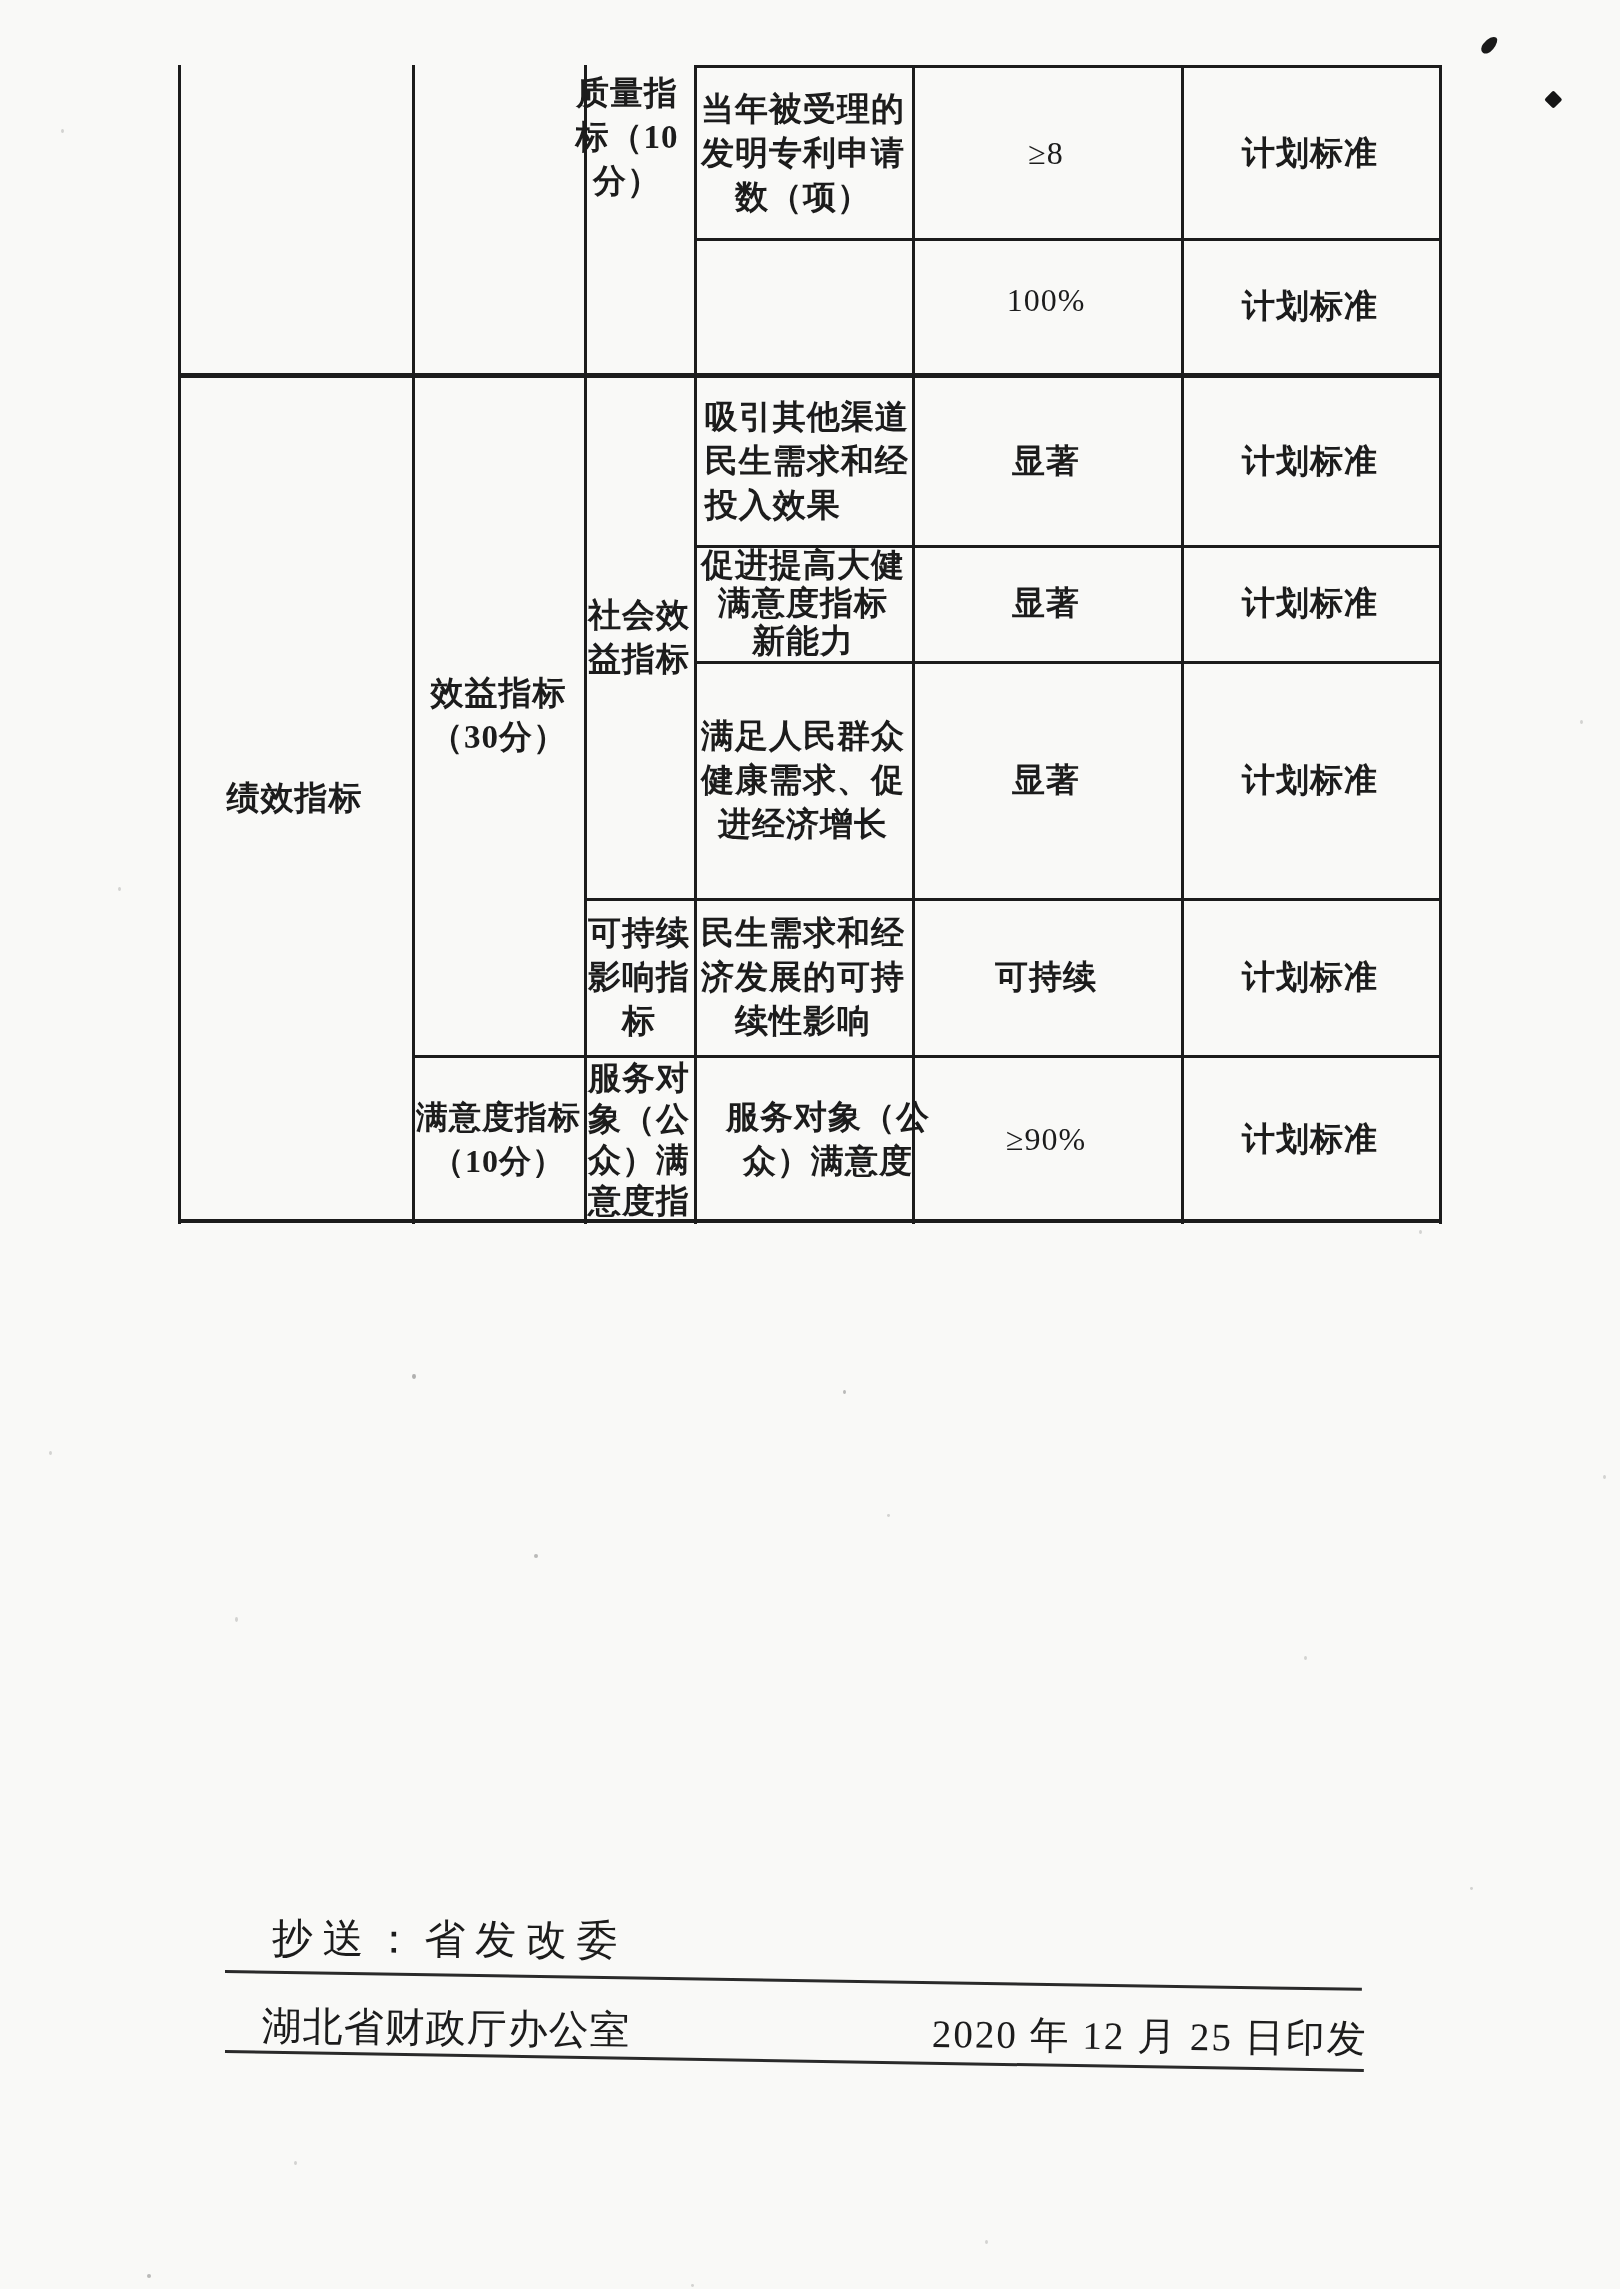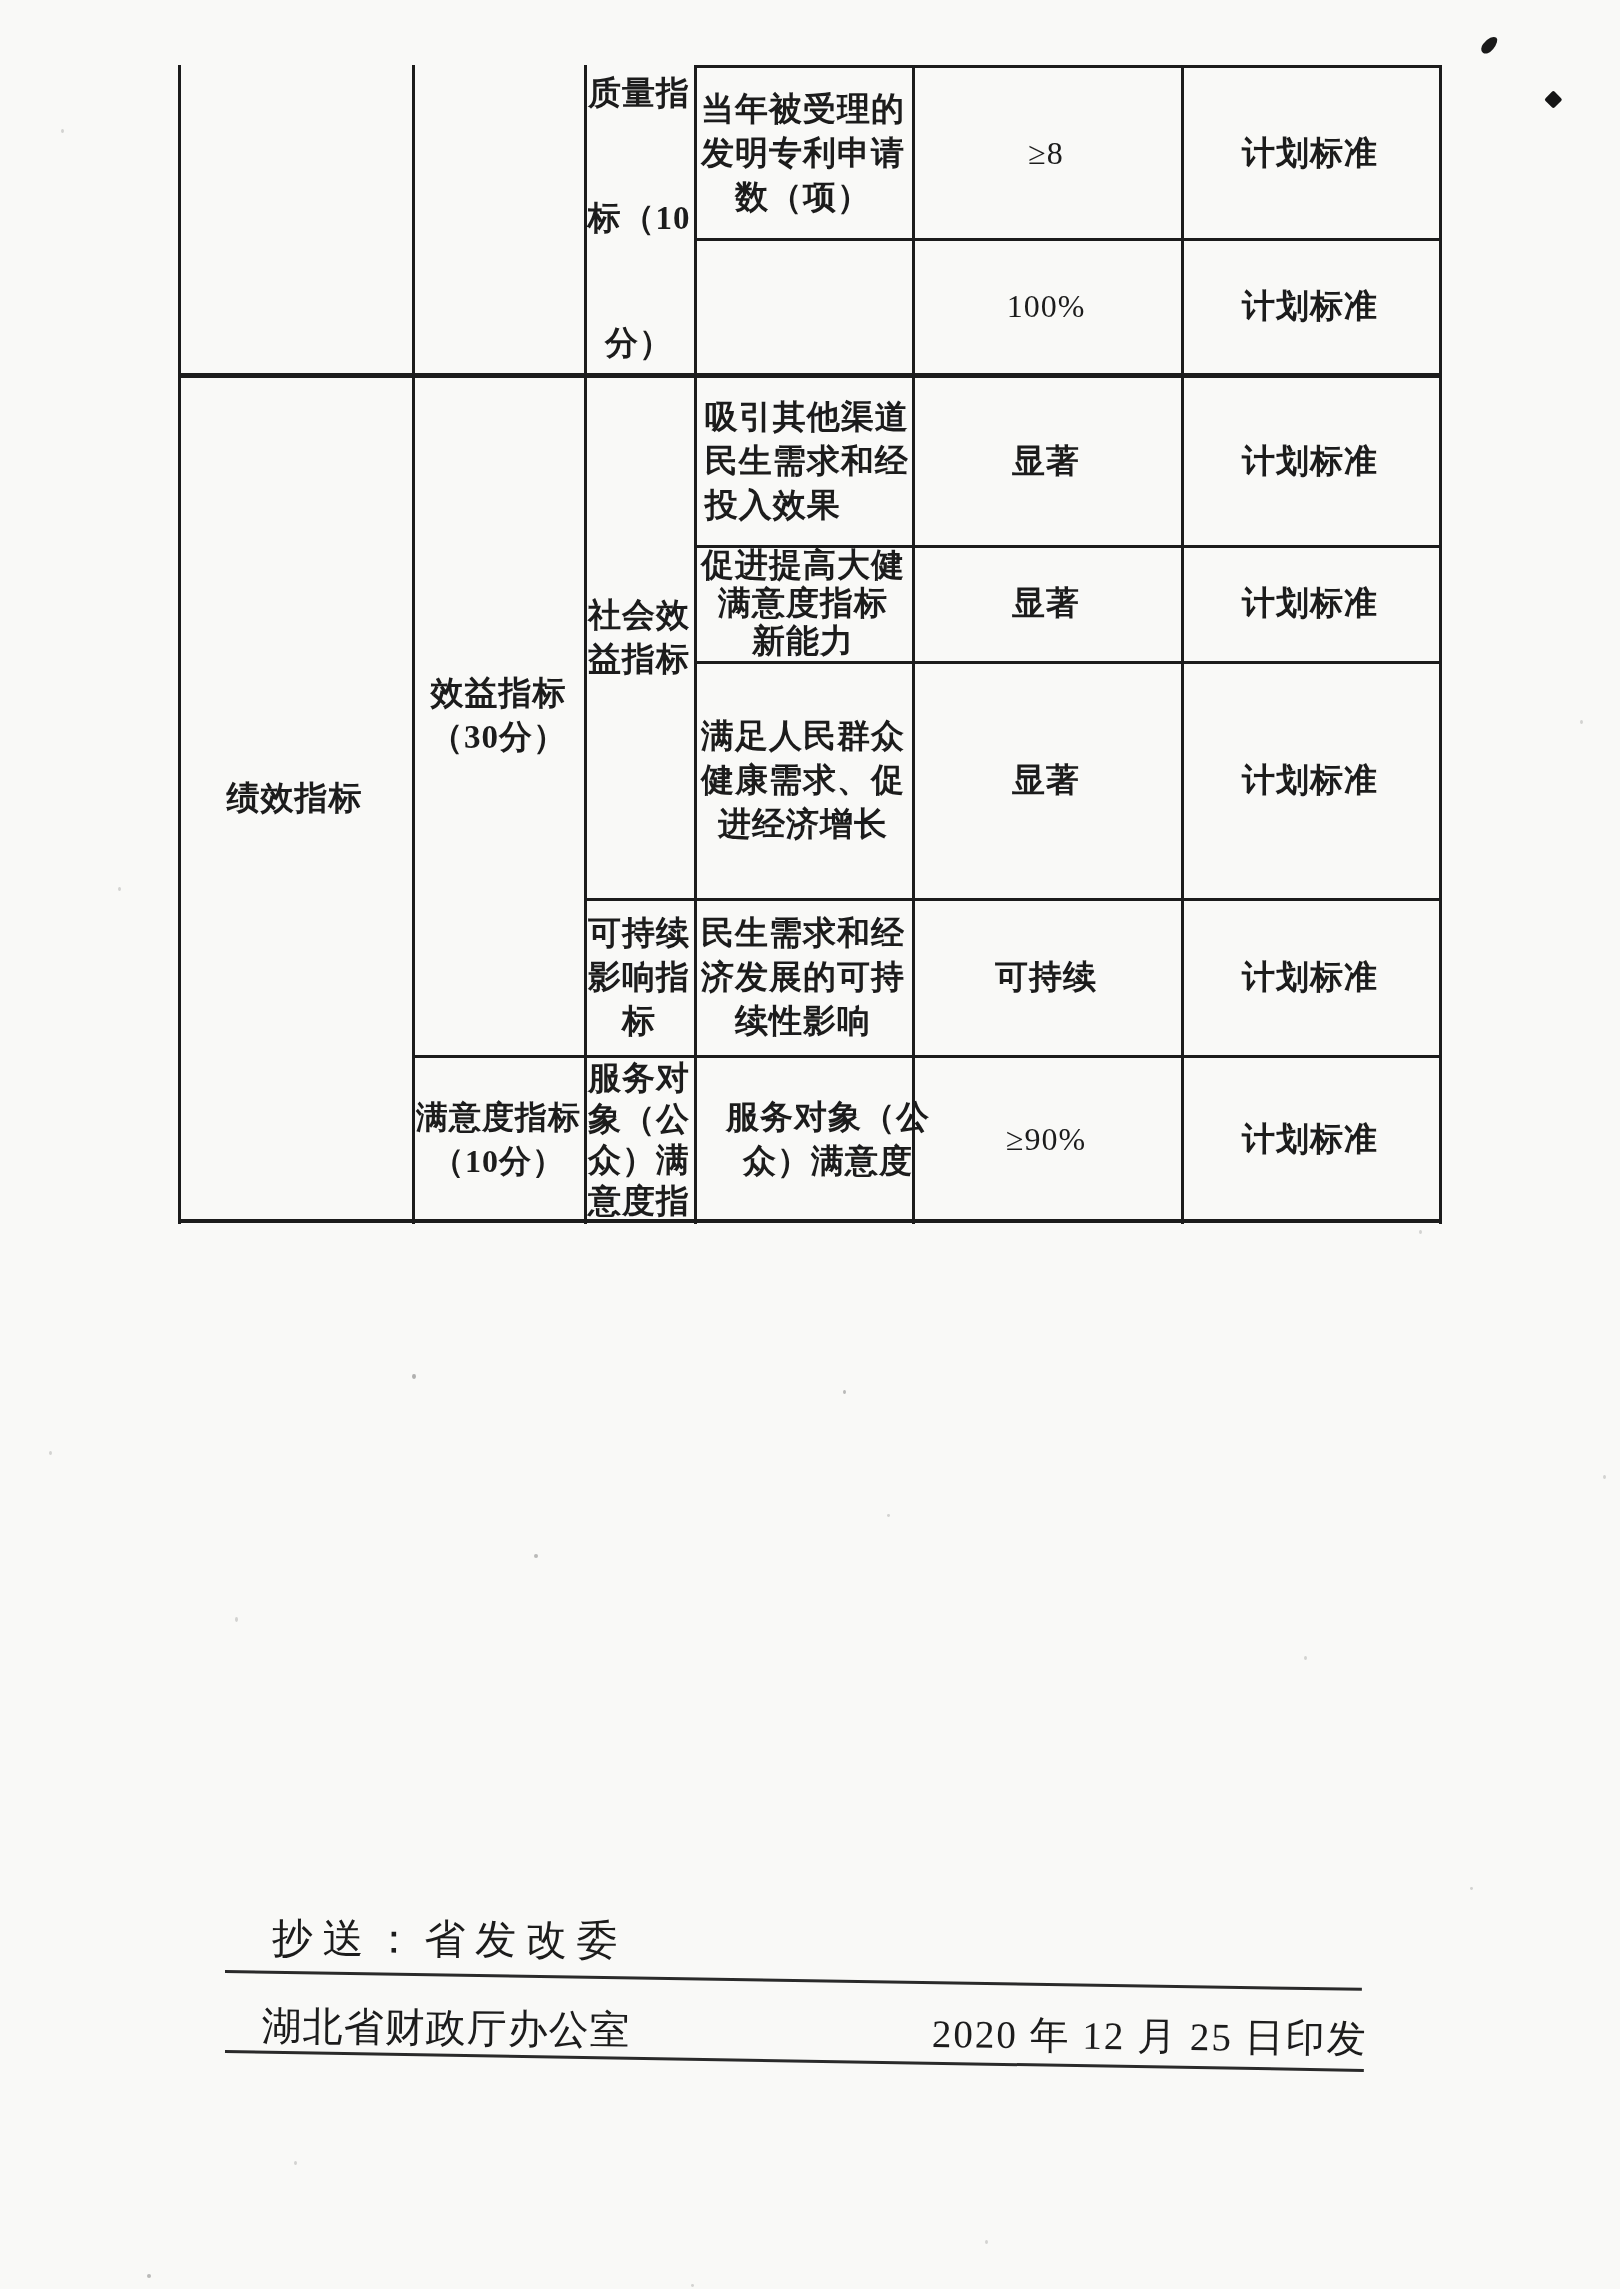--- a/index.html
+++ b/index.html
@@ -97,21 +97,21 @@
   <div class="cell" style="left:415px;top:378px;width:167px;height:674px;">
     <span class="ln">效益指标</span>
     <span class="ln">（30分）</span>
   </div>
 
   <div class="cell" style="left:415px;top:1057px;width:167px;height:163px;font-size:32px;">
     <span class="ln">满意度指标</span>
     <span class="ln">（10分）</span>
   </div>
 
-  <div class="cell top-align" style="left:587px;top:71px;width:104px;height:294px;justify-content:space-between;">
+  <div class="cell top-align" style="left:575px;top:71px;width:104px;height:294px;">
     <span class="ln">质量指</span>
     <span class="ln">标（10</span>
     <span class="ln">分）</span>
   </div>
 
   <div class="cell" style="left:587px;top:378px;width:104px;height:518px;">
     <span class="ln">社会效</span>
     <span class="ln">益指标</span>
   </div>
 
@@ -133,21 +133,21 @@
     <span class="ln">众）满</span>
     <span class="ln">意度指</span>
   </div>
   <div class="cell val" style="left:914px;top:68px;width:264px;height:169px;">
     <span class="ln">≥8</span>
   </div>
   <div class="cell" style="left:1184px;top:68px;width:252px;height:169px;">
     <span class="ln">计划标准</span>
   </div>
 
-  <div class="cell val" style="left:914px;top:241px;width:264px;height:130px;">
+  <div class="cell val" style="left:914px;top:235px;width:264px;height:130px;">
     <span class="ln">100%</span>
   </div>
   <div class="cell" style="left:1184px;top:241px;width:252px;height:130px;">
     <span class="ln">计划标准</span>
   </div>
 
   <div class="cell left-text" style="left:697px;top:378px;width:212px;height:165px;">
     <span class="ln">吸引其他渠道</span>
     <span class="ln">民生需求和经</span>
     <span class="ln">投入效果</span>

